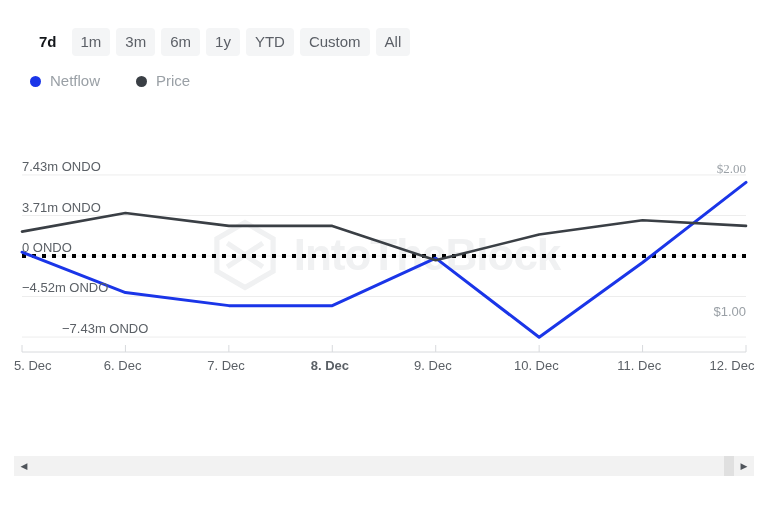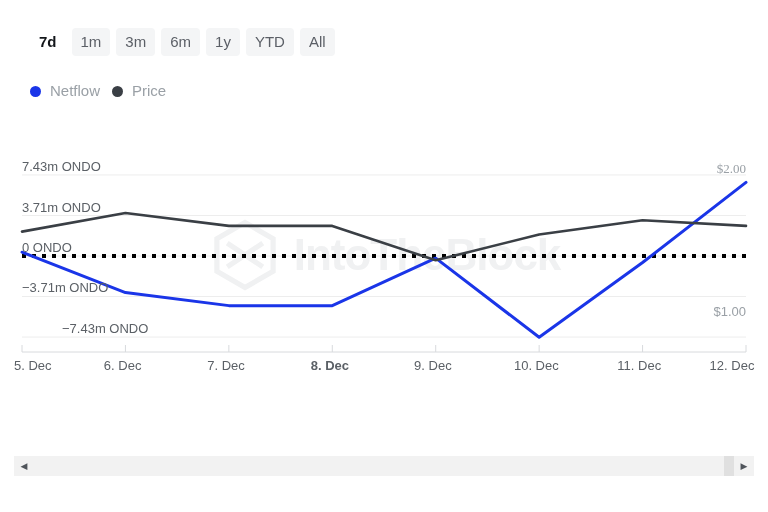--- a/index.html
+++ b/index.html
@@ -12,21 +12,21 @@
 
   
   .range-bar{position:absolute;left:30px;top:28px;display:flex;align-items:center;gap:6px;}
   .range-btn{
     font-size:15px;color:#5b5f66;background:#f4f5f6;border:none;border-radius:4px;
     padding:5px 9px;line-height:18px;cursor:pointer;font-family:"Liberation Sans", sans-serif;
   }
   .range-btn.selected{background:#ffffff;color:#13161a;font-weight:bold;}
 
   
-  .legend{position:absolute;left:30px;top:82px;display:flex;align-items:center;gap:12px;text-align:center;}
+  .legend{position:absolute;left:30px;top:72px;display:flex;align-items:center;gap:36px;text-align:center;}
   .legend-item{display:flex;align-items:center;gap:9px;cursor:pointer;}
   .legend-dot{width:11px;height:11px;border-radius:50%;display:block;}
   .legend-label{font-size:15px;color:#9aa0a6;line-height:18px;}
 
   
   .chart{position:absolute;left:0;top:140px;width:768px;height:240px;}
   .plot-svg{position:absolute;left:0;top:0;width:768px;height:240px;}
 
   .ylabel{
     position:absolute;font-size:13px;color:#5b6066;white-space:nowrap;
@@ -78,20 +78,21 @@
 
 <div class="app">
 
   <div class="range-bar" id="rangeBar">
       <button class="range-btn selected">7d</button>
       <button class="range-btn">1m</button>
       <button class="range-btn">3m</button>
       <button class="range-btn">6m</button>
       <button class="range-btn">1y</button>
       <button class="range-btn">YTD</button>
+      <button class="range-btn">Custom</button>
       <button class="range-btn">All</button>
     </div>
 
   <div class="legend" id="legendBar">
       <div class="legend-item">
         <span class="legend-dot" style="background: rgb(26, 53, 232);"></span>
         <span class="legend-label">Netflow</span>
       </div>
       <div class="legend-item">
         <span class="legend-dot" style="background: rgb(58, 63, 69);"></span>
@@ -129,21 +130,21 @@
         <line x1="746" x2="746" y1="205" y2="212" stroke="#d8dadd" stroke-width="1"></line>
         <line x1="22" x2="746" y1="116" y2="116" stroke="#000" stroke-width="4" stroke-dasharray="4 6" stroke-linecap="butt"></line>
         <polyline points="22,112.18181818181819 125.42857142857143,152.54545454545456 228.85714285714286,165.63636363636363 332.2857142857143,165.63636363636363 435.7142857142857,118.18181818181819 539.1428571428571,197.27272727272728 642.5714285714286,122.54545454545455 746,42.363636363636374" fill="none" stroke="#1a35e8" stroke-width="3" stroke-linejoin="round" stroke-linecap="round"></polyline>
         <polyline points="22,91.64179104477611 125.42857142857143,73.01492537313433 228.85714285714286,85.91044776119405 332.2857142857143,85.91044776119405 435.7142857142857,120.29850746268659 539.1428571428571,94.50746268656717 642.5714285714286,80.17910447761196 746,85.91044776119405" fill="none" stroke="#3a3f45" stroke-width="2.6" stroke-linejoin="round" stroke-linecap="round"></polyline>
       </svg>
 
     <div id="yLabels">
         <div class="ylabel" style="top: 18.9455px;">7.43m ONDO</div>
         <div class="ylabel" style="top: 59.5273px;">3.71m ONDO</div>
         <div class="ylabel" style="top: 100px;">0 ONDO</div>
-        <div class="ylabel" style="top: 140.473px;">−3.71m ONDO</div>
+        <div class="ylabel" style="top: 140.473px;">−4.52m ONDO</div>
         <div class="ylabel" style="top: 181.055px; margin-left: 40px;">−7.43m ONDO</div>
       </div>
     <div id="y2Labels">
         <div class="ylabel-right" style="top: 21.194px; font-family: Liberation Serif, serif;">$2.00</div>
         <div class="ylabel-right" style="top: 164.478px;">$1.00</div>
       </div>
     <div id="xLabels">
         <div class="xlabel" style="left: 14px;">5. Dec</div>
         <div class="xlabel" style="left: 103.829px;">6. Dec</div>
         <div class="xlabel" style="left: 207.257px;">7. Dec</div>

